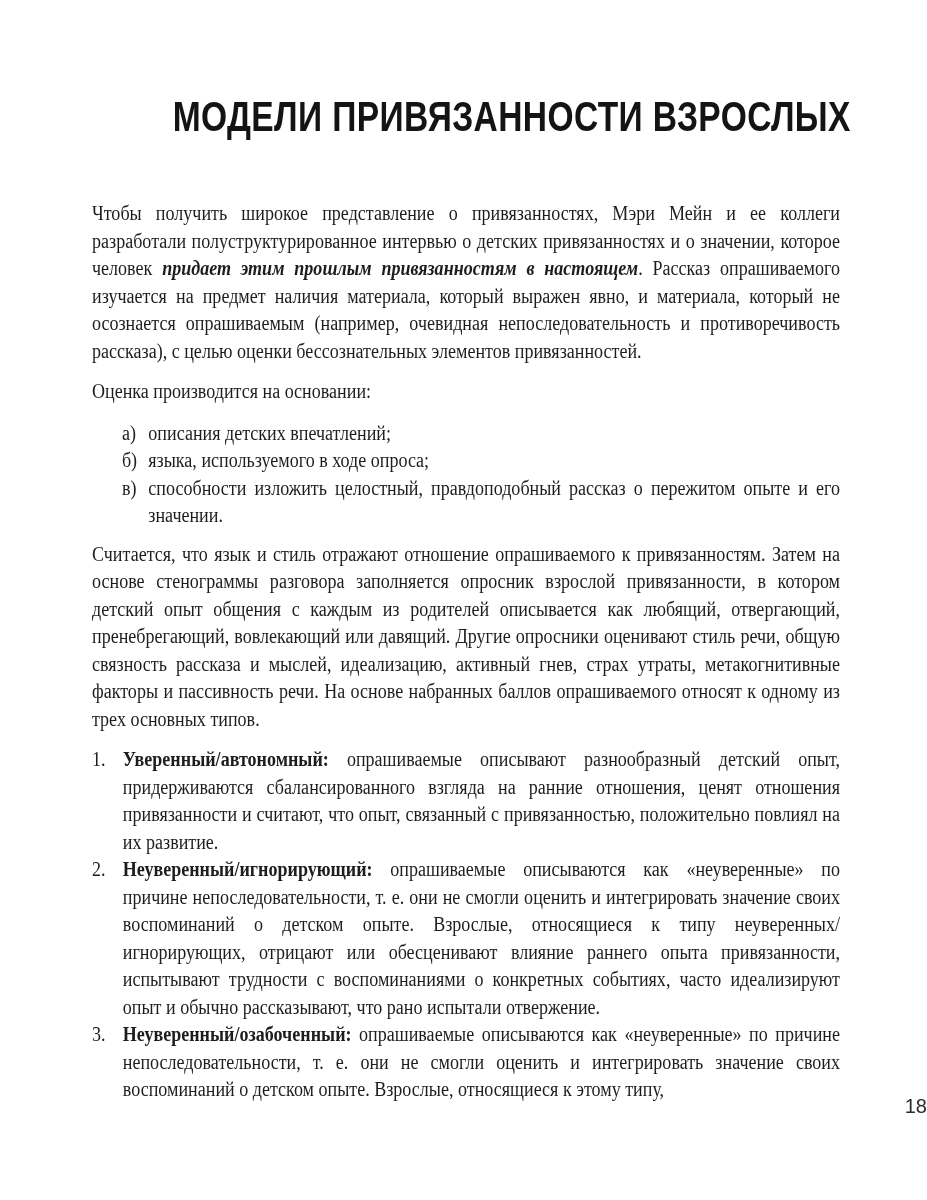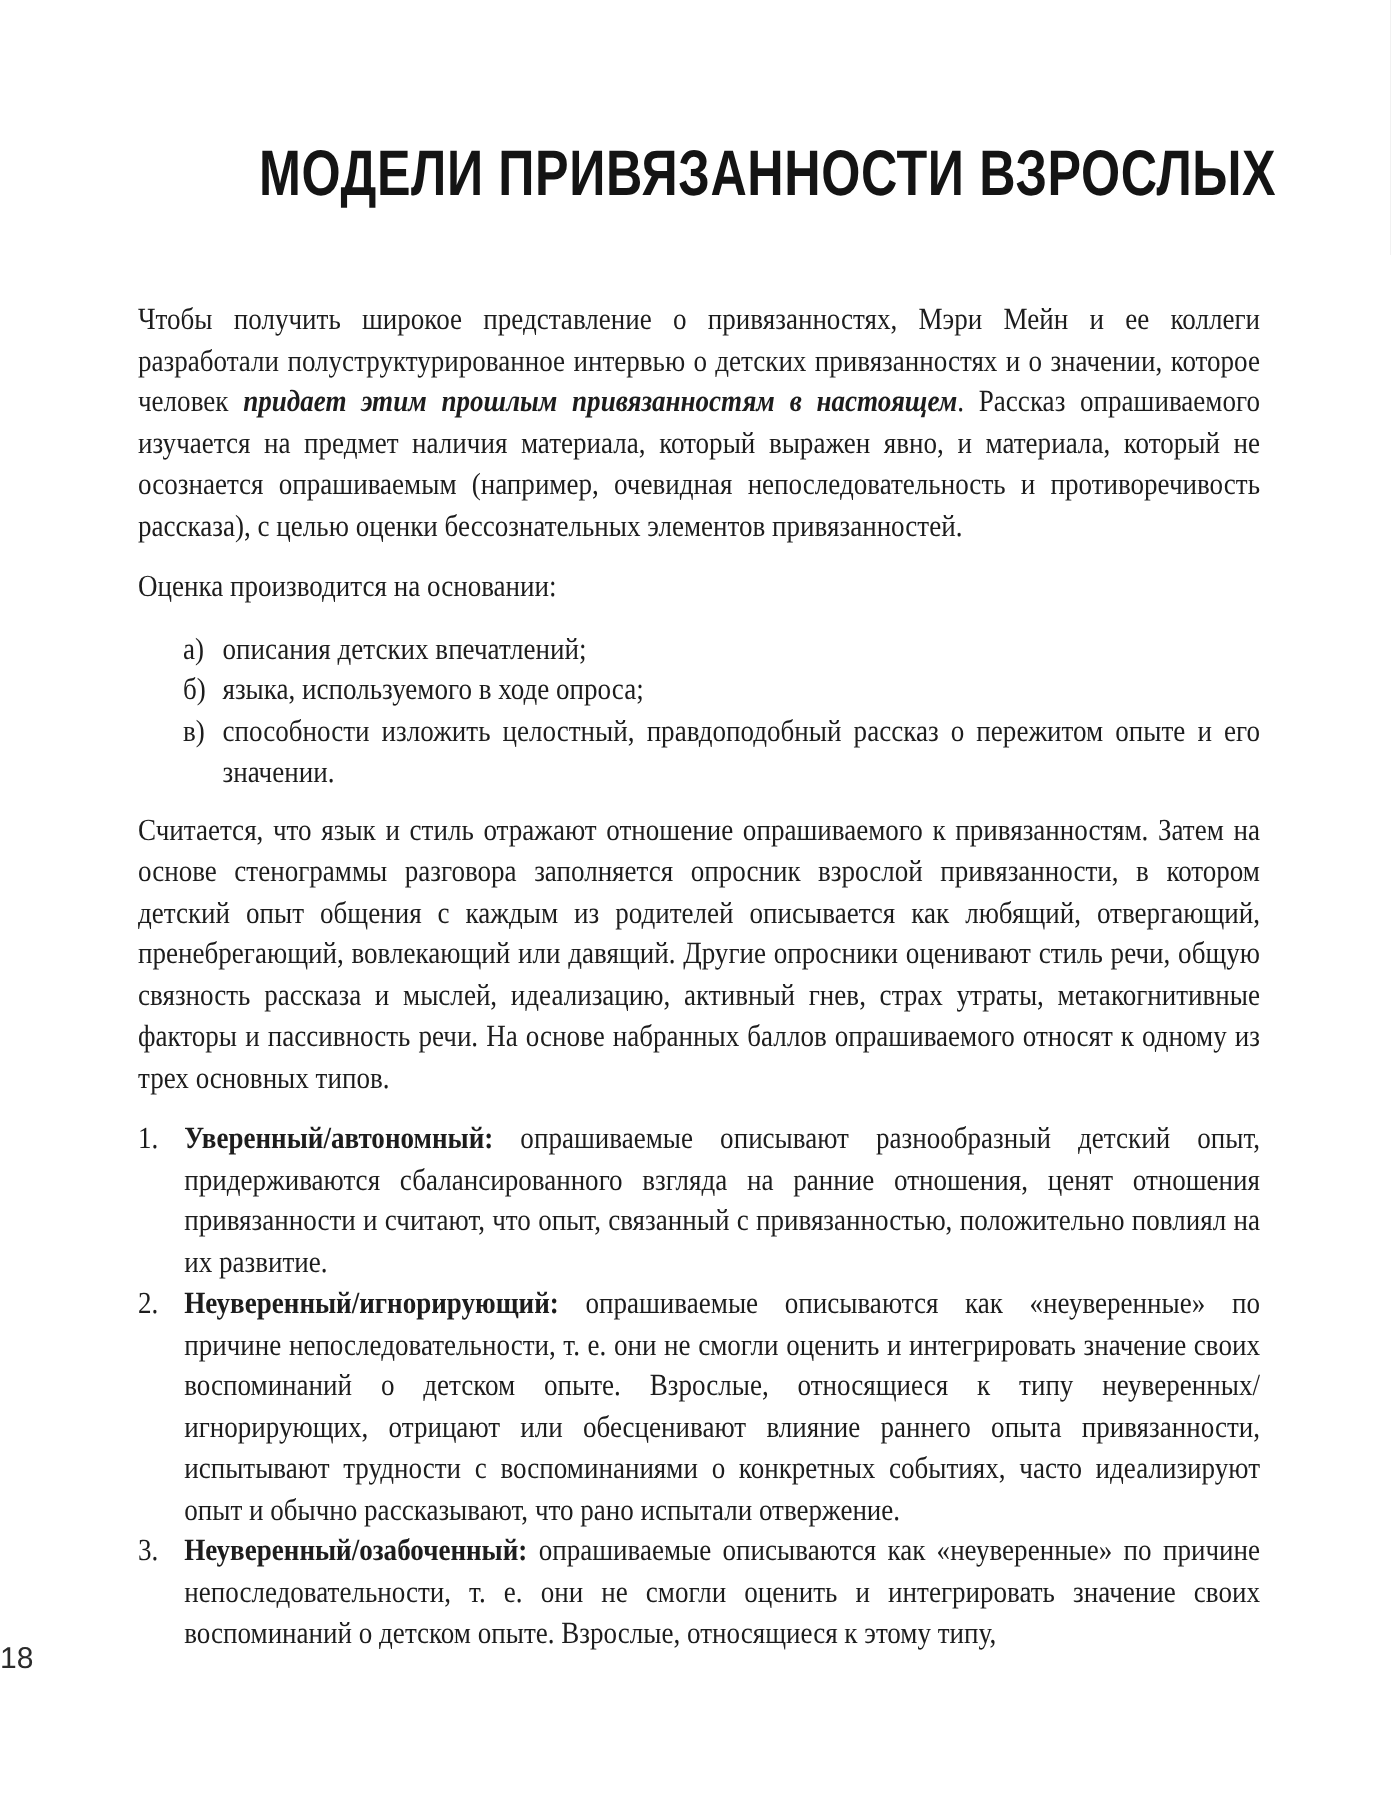--- a/index.html
+++ b/index.html
@@ -69,21 +69,21 @@
     position: absolute;
     left: 0;
     top: 0;
   }
   .term { font-weight: 700; }
   .page-number {
     position: absolute;
     top: 1095px;
     left: 0;
     width: 100%;
-    text-align: left;
+    text-align: right;
     font-family: "Liberation Sans", sans-serif;
     font-size: 20px;
     color: #2b2b2b;
   }
 </style>
 </head>
 <body>
 
 <div class="page">
 

